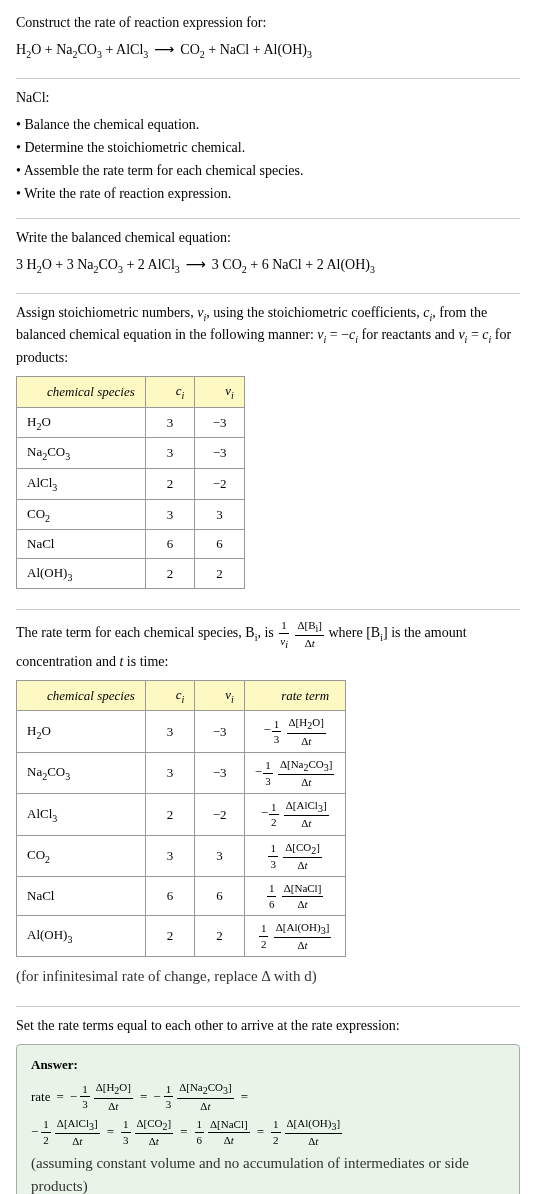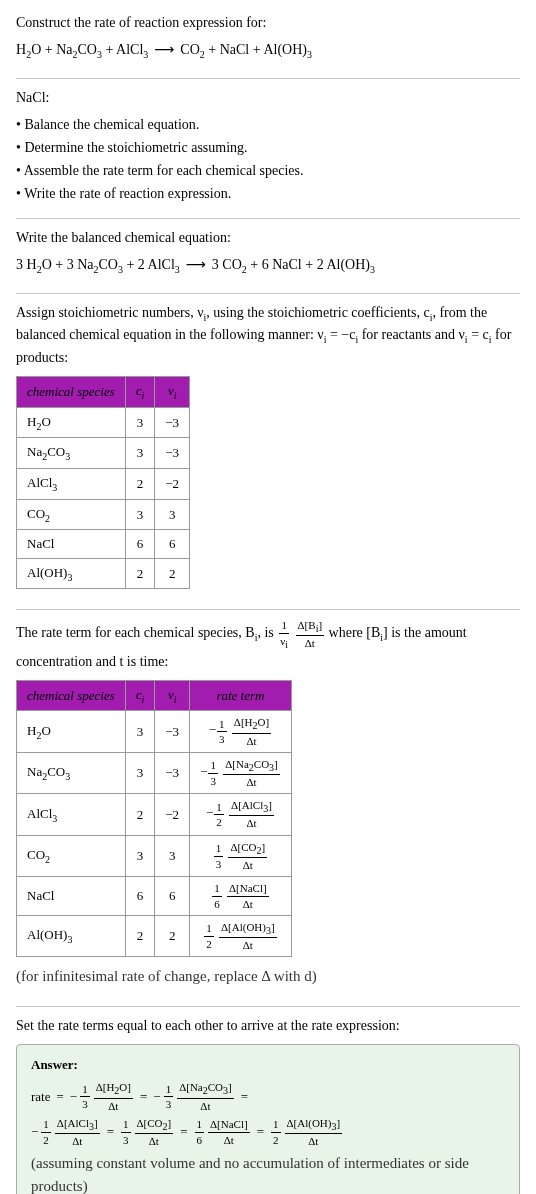--- a/index.html
+++ b/index.html
@@ -36,21 +36,22 @@
       font-size: 13px;
     }
     table td, table th {
       border: 1px solid #999;
       padding: 4px 10px;
       text-align: center;
     }
     table th {
       font-style: italic;
       font-weight: normal;
-      background: #a21caf;
+      background: #fef9c3;
+      padding-left: 30px;
     }
     table td:first-child, table th:first-child {
       text-align: left;
     }
 
     .plan-list { list-style: none; padding-left: 0; }
     .plan-list li::before { content: "• "; }
     .plan-list li { margin-bottom: 2px; }
 
     .answer-box {
@@ -72,21 +73,21 @@
     .frac {
       display: inline-flex;
       flex-direction: column;
       align-items: center;
       vertical-align: middle;
       font-size: 11px;
       margin: 0 1px;
     }
     .frac .num { border-bottom: 1px solid #000; padding: 0 2px; line-height: 1.3; }
     .frac .den { padding: 0 2px; line-height: 1.3; }
-    .italic { }
+    .italic { font-style: italic; }
     .small-note {
       font-size: 15px;
       color: #333;
       margin-top: 4px;
     }
     .rate-line {
       display: flex;
       align-items: center;
       flex-wrap: wrap;
       margin: 3px 0;
@@ -103,21 +104,21 @@
     <span>H<sub>2</sub>O + Na<sub>2</sub>CO<sub>3</sub> + AlCl<sub>3</sub></span>
     <span class="arrow">⟶</span>
     <span>CO<sub>2</sub> + NaCl + Al(OH)<sub>3</sub></span>
   </div>
 </div>
 
 <div class="section">
   <p>NaCl:</p>
   <ul class="plan-list">
     <li>Balance the chemical equation.</li>
-    <li>Determine the stoichiometric assuming.</li>
+    <li>Determine the stoichiometric chemical.</li>
     <li>Assemble the rate term for each chemical species.</li>
     <li>Write the rate of reaction expression.</li>
   </ul>
 </div>
 
 <div class="section">
   <p>Write the balanced chemical equation:</p>
   <div class="reaction">
     <span>3 H<sub>2</sub>O + 3 Na<sub>2</sub>CO<sub>3</sub> + 2 AlCl<sub>3</sub></span>
     <span class="arrow">⟶</span>

